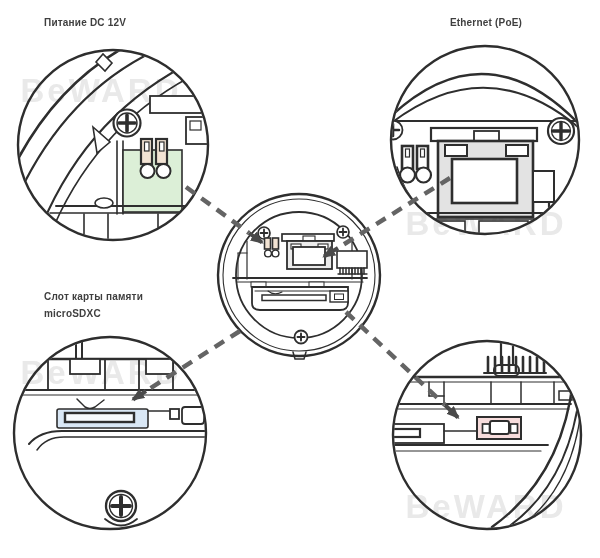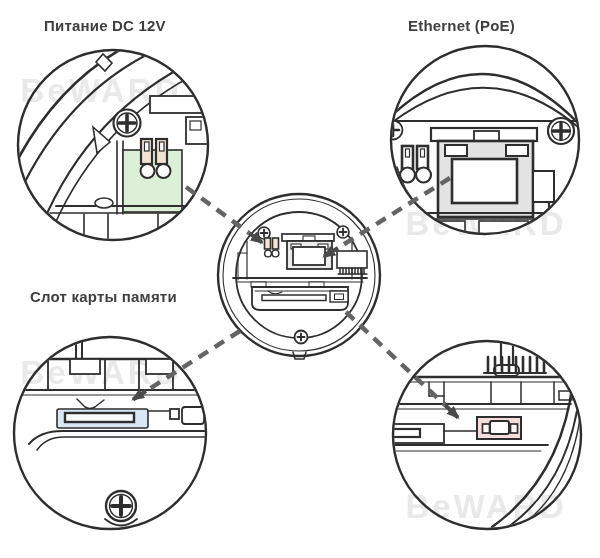--- a/index.html
+++ b/index.html
@@ -1,23 +1,23 @@
 <!DOCTYPE html>
 <html><head>
 <meta charset="utf-8">
 <style>
   html,body{margin:0;padding:0;background:#ffffff;}
   .stage{position:relative;width:600px;height:558px;background:#ffffff;overflow:hidden;
          font-family:"Liberation Sans",sans-serif;}
   .stage svg{position:absolute;left:0;top:0;z-index:2;}
   .wm{position:absolute;z-index:1;width:176px;text-align:center;white-space:nowrap;
       font-weight:bold;font-size:33px;letter-spacing:3px;color:#e9e9e9;user-select:none;}
-  .lbl{position:absolute;z-index:3;color:#3f3f3f;font-weight:bold;font-size:15px;
+  .lbl{position:absolute;z-index:3;color:#3f3f3f;font-weight:bold;font-size:10px;
        letter-spacing:0.2px;white-space:nowrap;}
-  .lbl.center{}
+  .lbl.center{text-align:center;}
   .lbl .line{line-height:17px;}
 </style>
 </head>
 <body>
 
 <div class="stage">
 
   <div class="wm" style="left:13px;top:72px">BeWARD</div>
   <div class="wm" style="left:398px;top:205px">BeWARD</div>
   <div class="wm" style="left:13px;top:354px">BeWARD</div>
@@ -241,17 +241,18 @@
         <path d="M 249 233 L 262 242.5" marker-end="url(#arr)"></path>
         <path d="M 338 248 L 324 256.5" marker-end="url(#arr)"></path>
         <path d="M 146 391 L 133 399.5" marker-end="url(#arr)"></path>
         <path d="M 445 405 L 458 417.5" marker-end="url(#arr)"></path>
       </g>
     </g>
   </svg>
 
   <div class="lbl" style="left:44px;top:17px">Питание DC 12V</div>
   <div class="lbl center" style="left:408px;top:17px;width:156px">Ethernet (PoE)</div>
-  <div class="lbl" style="left:30px;top:288px">
+  <div class="lbl" style="left:44px;top:288px">
     <div class="line">Слот карты памяти</div>
+    <div class="line">microSDXC</div>
   </div>
 
 </div>
 
 </body></html>

